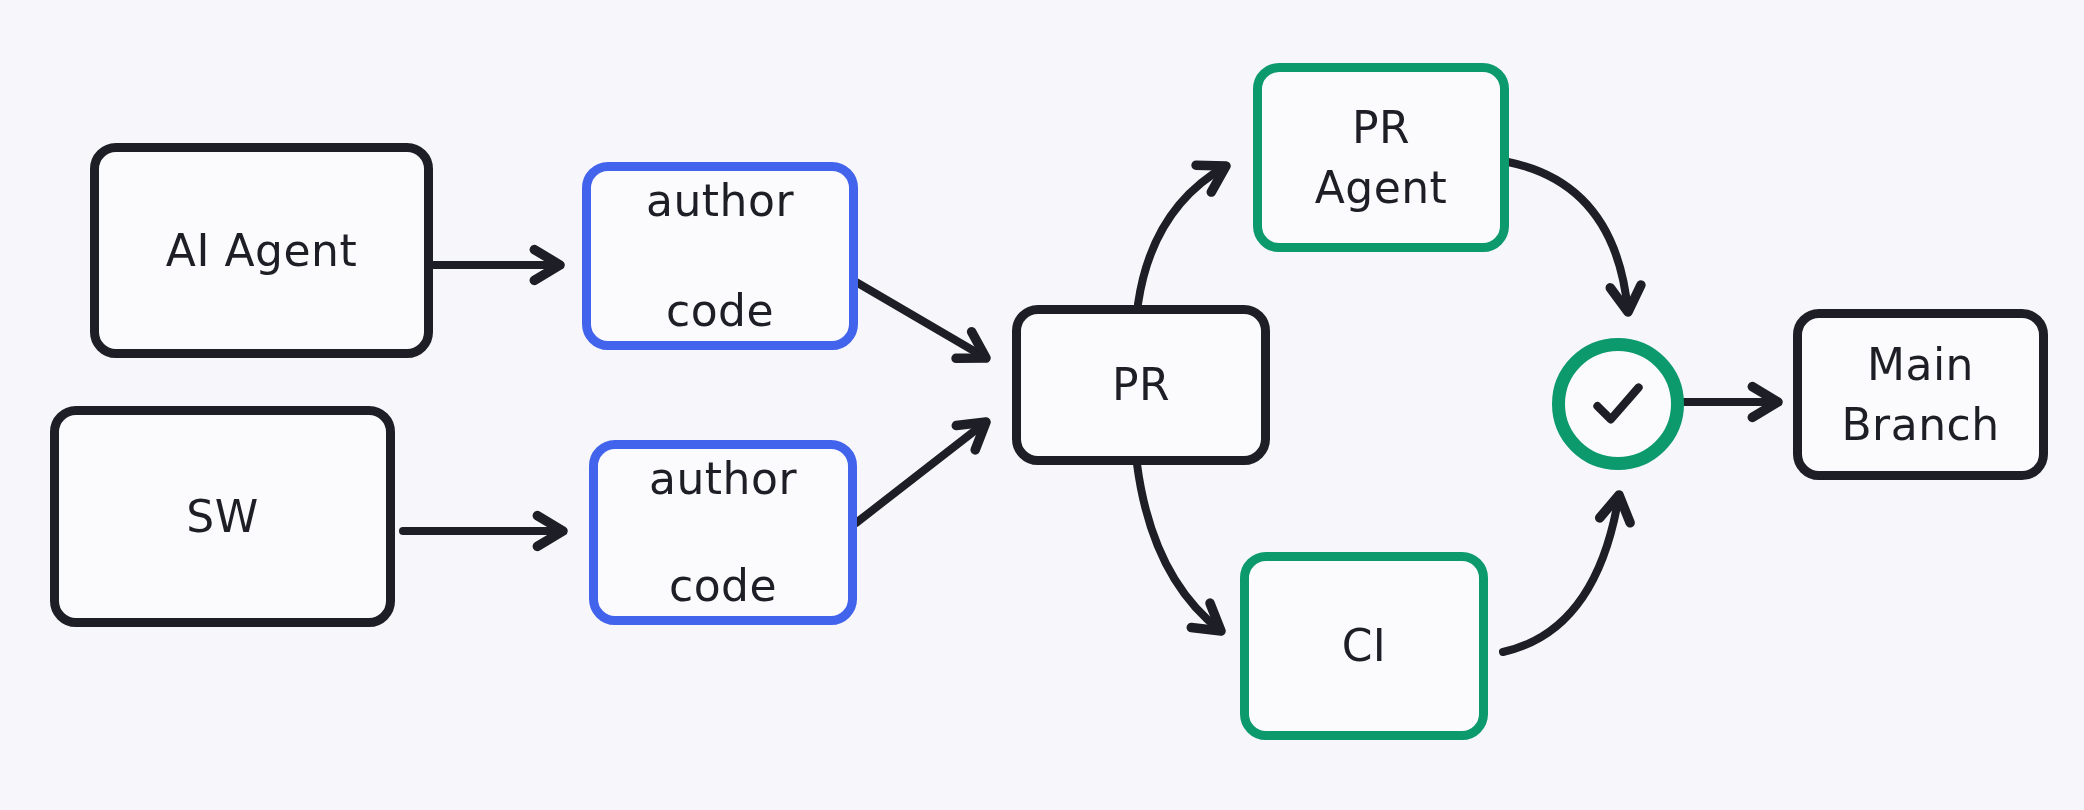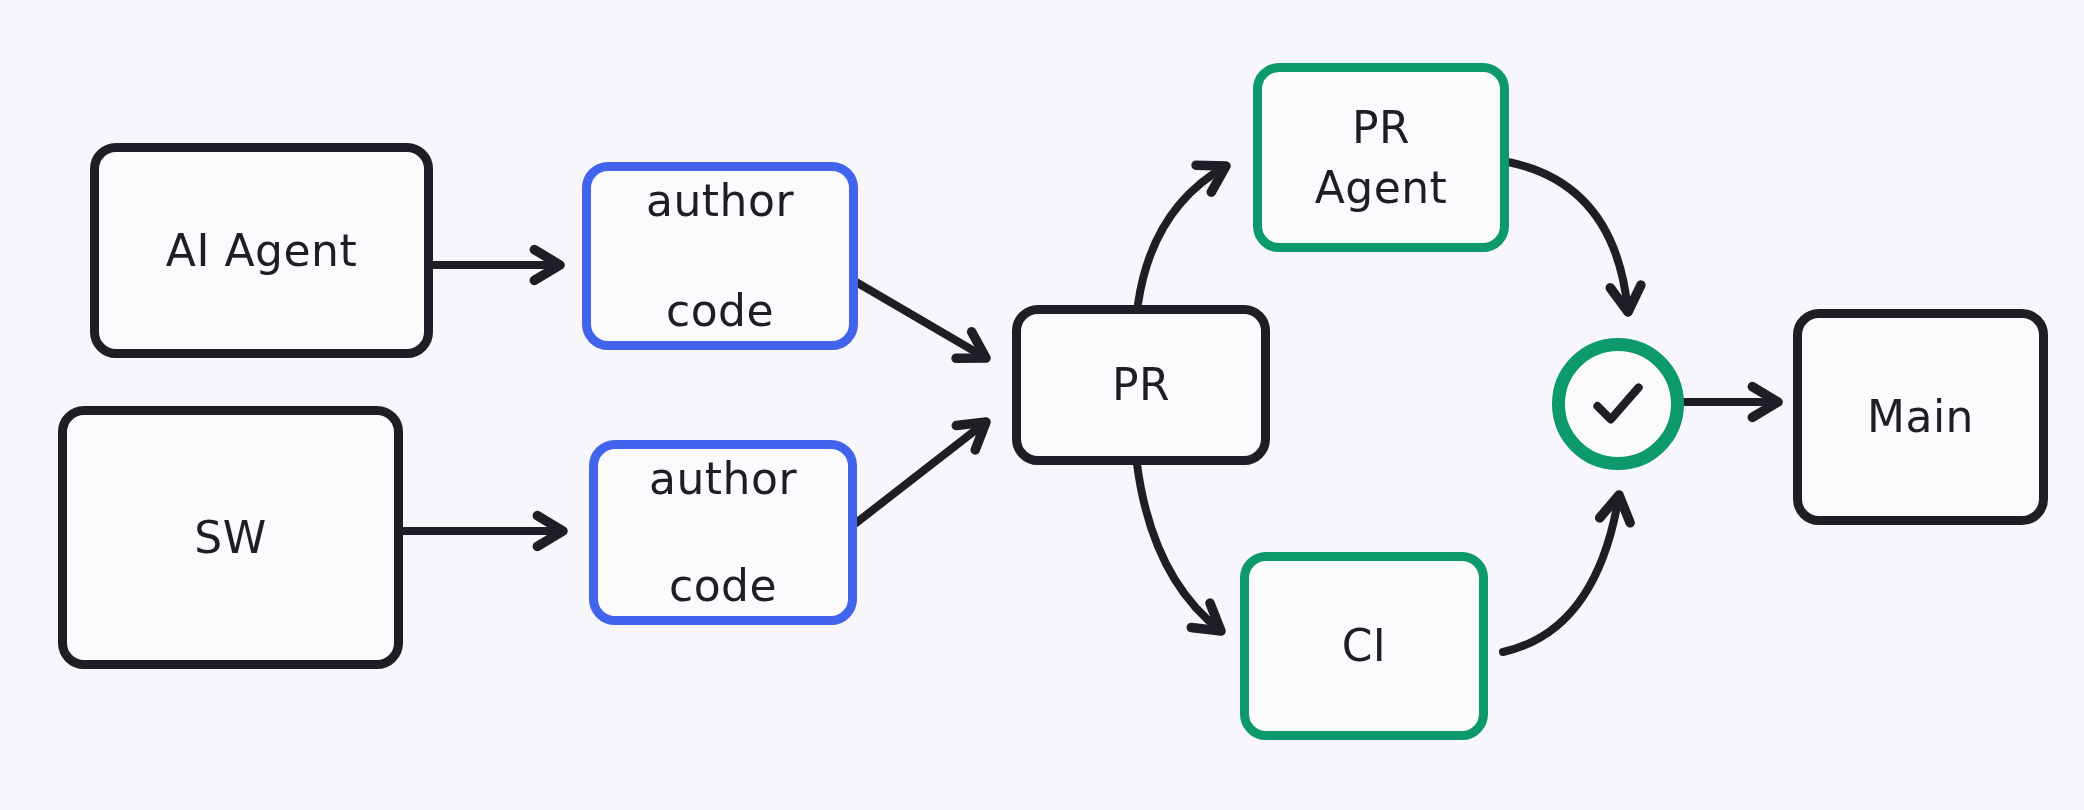--- a/index.html
+++ b/index.html
@@ -44,21 +44,21 @@
     <path d="M 1137 464 Q 1152 578 1221 631" marker-end="url(#arrow)"></path>
     <path d="M 1508 162 Q 1616 184 1628 312" marker-end="url(#arrow)"></path>
     <path d="M 1503 652 Q 1597 631 1619 495" marker-end="url(#arrow)"></path>
     <path d="M 1684 402 L 1778 402" marker-end="url(#arrow)"></path>
   </svg>
 
   <div class="node" style="left:58px;top:143px;width:343px;height:215px;margin-left:32px;">
     <span>AI Agent</span>
   </div>
 
-  <div class="node" style="left:58px;top:406px;width:345px;height:263px;align-items:center;">
+  <div class="node" style="left:50px;top:406px;width:345px;height:221px;align-items:center;">
     <span>SW</span>
   </div>
 
   <div class="node blue" style="left:582px;top:162px;width:276px;height:188px;">
     <span>author</span>
     <span>code</span>
   </div>
 
   <div class="node blue" style="left:589px;top:440px;width:268px;height:185px;">
     <span>author</span>
@@ -77,17 +77,18 @@
   <div class="node green" style="left:1240px;top:552px;width:248px;height:188px;">
     <span>CI</span>
   </div>
 
   <div class="node circle" style="left:1552px;top:338px;width:132px;height:132px;">
     <svg class="check-svg" width="74" height="74" viewBox="0 0 72 72" aria-hidden="true">
       <path d="M 16 38 L 29 51 L 56 20" fill="none" stroke="var(--dark)" stroke-width="8" stroke-linecap="round" stroke-linejoin="round"></path>
     </svg>
   </div>
 
-  <div class="node" style="left:1793px;top:309px;width:255px;height:216px;">
+  <div class="node" style="left:1793px;top:309px;width:255px;height:171px;">
     <span>Main</span>
+    <span>Branch</span>
   </div>
 
 </div>
 
 </body></html>

